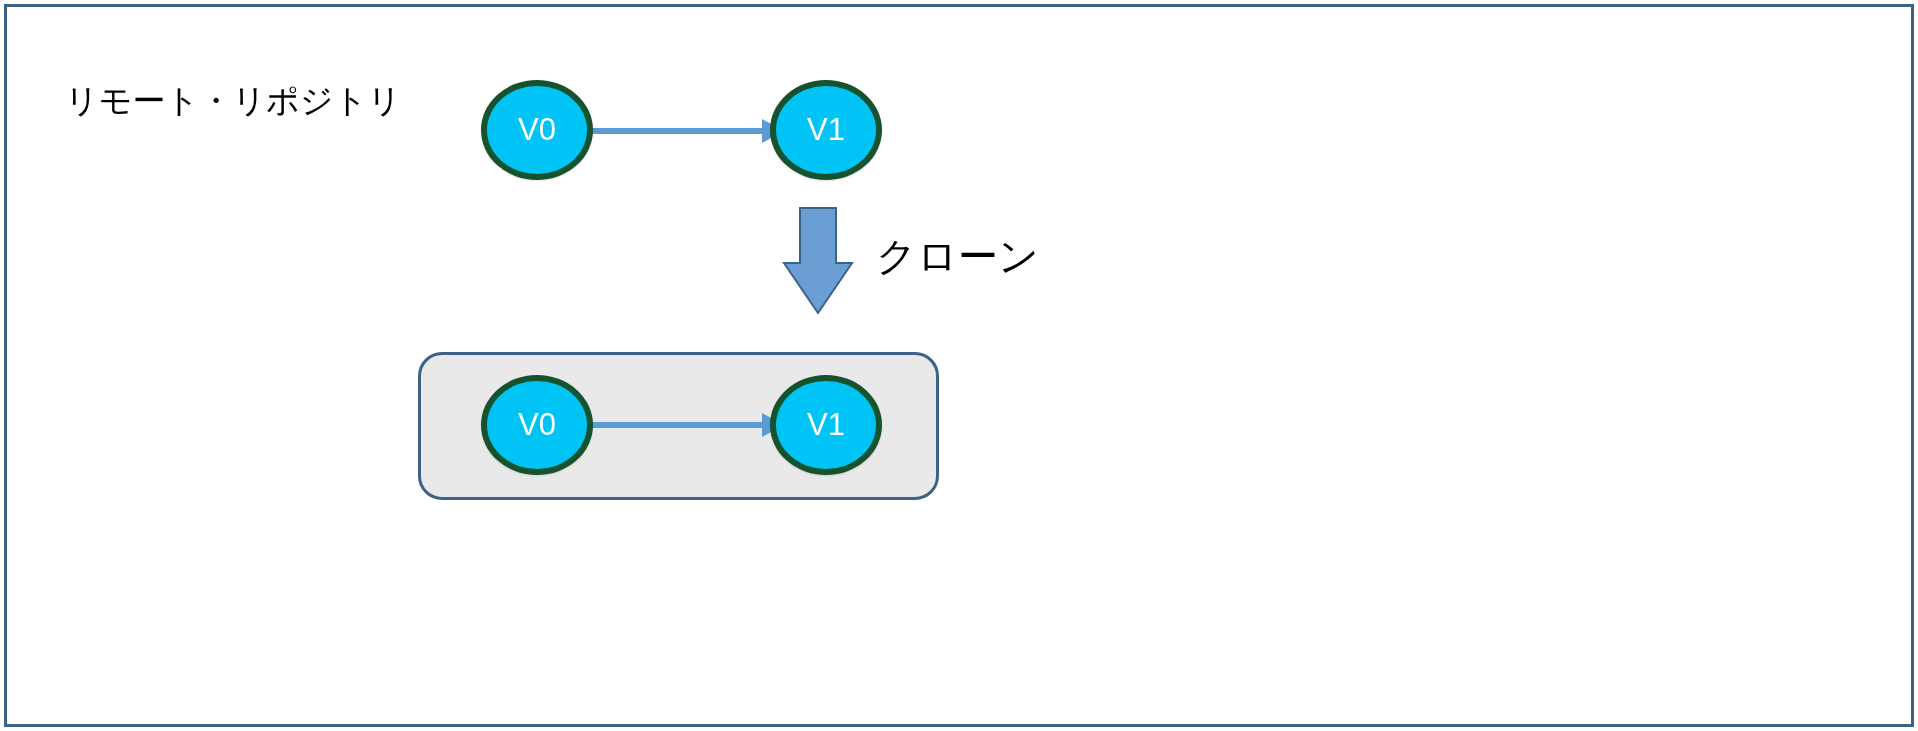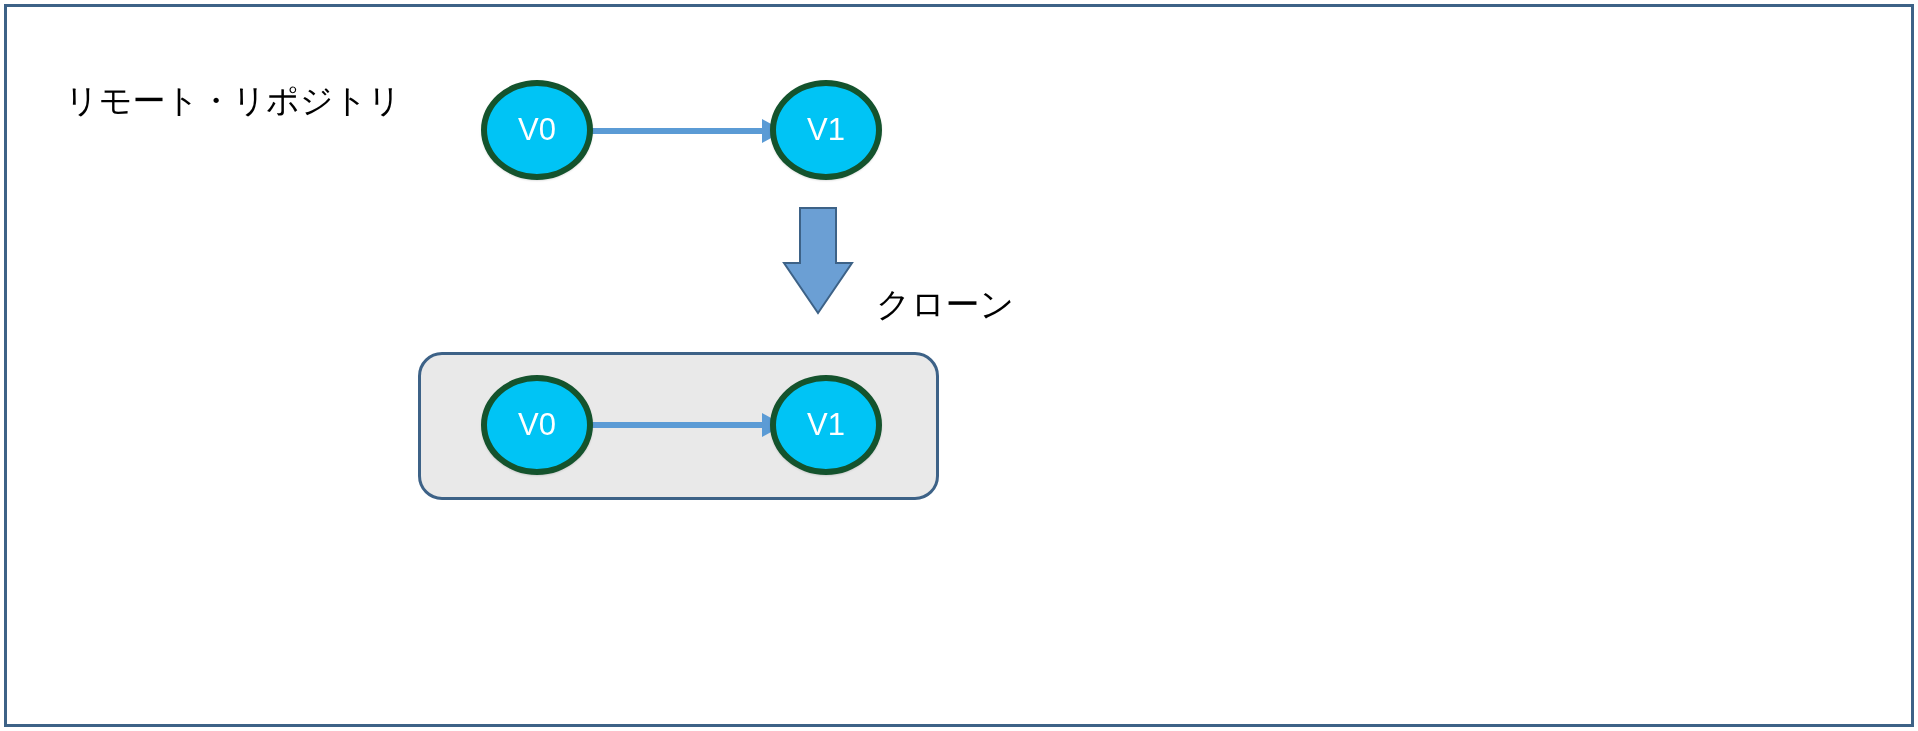--- a/index.html
+++ b/index.html
@@ -35,23 +35,22 @@
     color: #000000;
     white-space: nowrap;
     font-weight: 400;
     letter-spacing: 0px;
   }
   .row-label {
     font-size: 33px;
     line-height: 33px;
   }
   .op-label {
-    font-size: 34px;
+    font-size: 40px;
     line-height: 34px;
-    margin-top: 48px;
   }
   .node {
     position: absolute;
     box-sizing: border-box;
     border-radius: 50%;
     background: #00c4f5;
     border: 6px solid #14532d;
     display: flex;
     align-items: center;
     justify-content: center;

